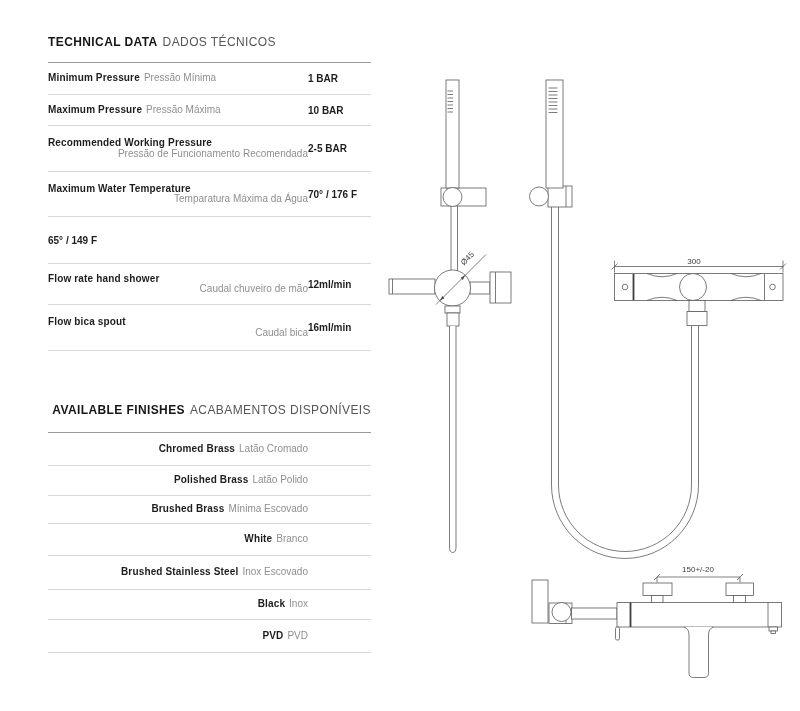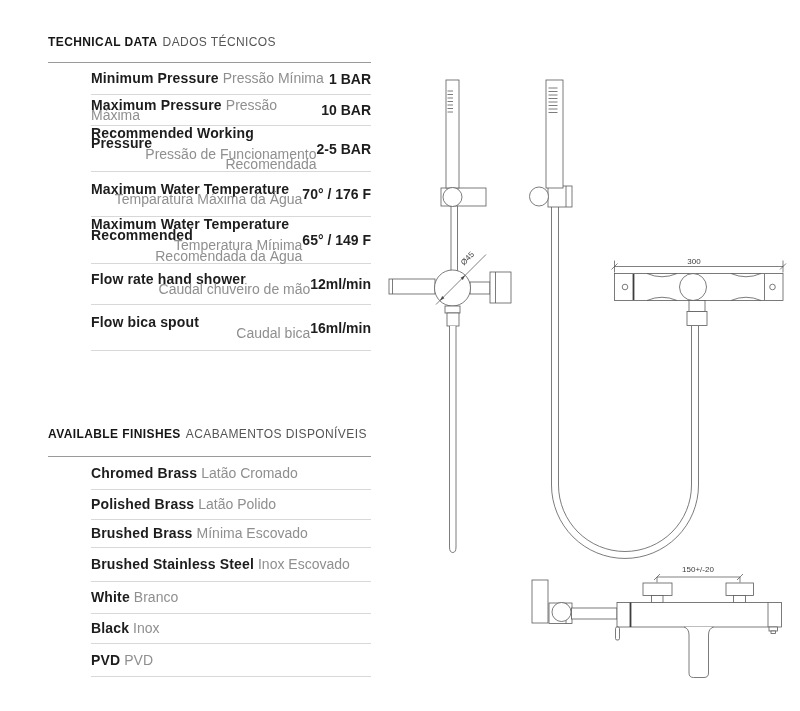--- a/index.html
+++ b/index.html
@@ -2,34 +2,33 @@
 <html><head>
 <meta charset="utf-8">
 <style>
   html,body { margin:0; padding:0; }
   body {
     width:800px; height:711px; background:#ffffff; position:relative;
     font-family:"Liberation Sans", sans-serif; color:#1d1d1d; overflow:hidden;
   }
   .panel { position:absolute; left:48px; width:323px; }
   #tech-section   { top:30px; }
-  #finish-section { top:422px; }
+  #finish-section { top:398px;text-align:right; }
 
   .sec-head { padding-top:6px; font-size:12px; line-height:12px; letter-spacing:0.4px; }
   #tech-section  .sec-head { margin-bottom:14px; }
   #finish-section .sec-head { margin-bottom:16px; }
   .sec-head .t-en { font-weight:700; color:#161616; }
   .sec-head .t-pt { font-weight:400; color:#555555; margin-left:5px; }
 
   .rows { border-top:1px solid #9a9a9a; }
   .trow {
     display:flex; align-items:center;
     border-bottom:1px solid #d8d8d8;
-    font-size:14px;
-    margin-left:43px;
+    font-size:10px;
   }
   .trow .lbl { width:260px; line-height:10.5px; }
   .en { font-weight:700; color:#1d1d1d; letter-spacing:0.15px; }
   .pt { font-weight:400; color:#8f8f8f; margin-left:4px; }
   .stack .pt { display:block; margin-left:0;text-align:right; }
   .val { font-weight:700; color:#1d1d1d; white-space:nowrap;text-align:center; }
 
   #diagram { position:absolute; left:380px; top:55px; }
   .dline   { stroke:#5a5a5a; stroke-width:0.8; fill:none; }
   .dfill   { stroke:#5a5a5a; stroke-width:0.8; fill:#ffffff; }
@@ -61,21 +60,20 @@
       <div class="lbl"><span class="en">Recommended Working Pressure</span><span class="pt">Pressão de Funcionamento Recomendada</span></div>
       <div class="val">2-5 BAR</div>
     </div>
 
     <div class="trow stack" style="height:44px">
       <div class="lbl"><span class="en">Maximum Water Temperature</span><span class="pt">Temparatura Máxima da Água</span></div>
       <div class="val">70° / 176 F</div>
     </div>
 
     <div class="trow stack" style="height:46px">
-      <div class="lbl"><span class="en">Maximum Water Temperature Recommended</span><span class="pt">Temperatura Mínima Recomendada da Água</span></div>
       <div class="val">65° / 149 F</div>
     </div>
 
     <div class="trow stack" style="height:40px">
       <div class="lbl"><span class="en">Flow rate hand shower</span><span class="pt">Caudal chuveiro de mão</span></div>
       <div class="val">12ml/min</div>
     </div>
 
     <div class="trow stack" style="height:45px">
       <div class="lbl"><span class="en">Flow bica spout</span><span class="pt">Caudal bica</span></div>
@@ -93,25 +91,25 @@
 
     <div class="trow" style="height:32px">
       <div class="lbl"><span class="en">Chromed Brass</span><span class="pt">Latão Cromado</span></div>
     </div>
     <div class="trow" style="height:29px">
       <div class="lbl"><span class="en">Polished Brass</span><span class="pt">Latão Polido</span></div>
     </div>
     <div class="trow" style="height:27px">
       <div class="lbl"><span class="en">Brushed Brass</span><span class="pt">Mínima Escovado</span></div>
     </div>
+    <div class="trow" style="height:31px">
+      <div class="lbl"><span class="en">White</span><span class="pt">Branco</span></div>
+    </div>
     <div class="trow" style="height:33px">
       <div class="lbl"><span class="en">Brushed Stainless Steel</span><span class="pt">Inox Escovado</span></div>
-    </div>
-    <div class="trow" style="height:31px">
-      <div class="lbl"><span class="en">White</span><span class="pt">Branco</span></div>
     </div>
     <div class="trow" style="height:29px">
       <div class="lbl"><span class="en">Black</span><span class="pt">Inox</span></div>
     </div>
     <div class="trow" style="height:32px">
       <div class="lbl"><span class="en">PVD</span><span class="pt">PVD</span></div>
     </div>
 
   </div>
 </div>

